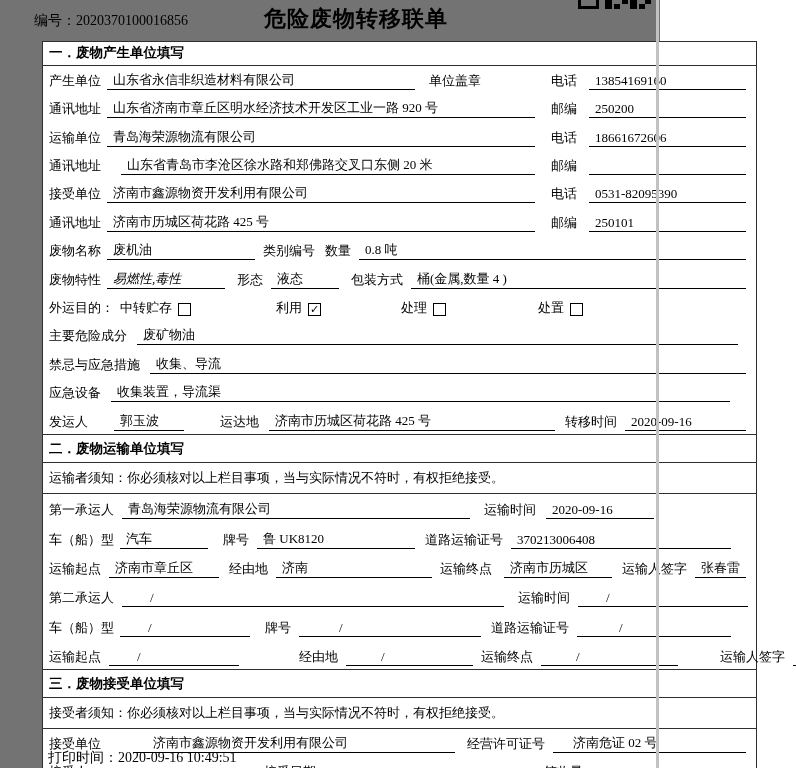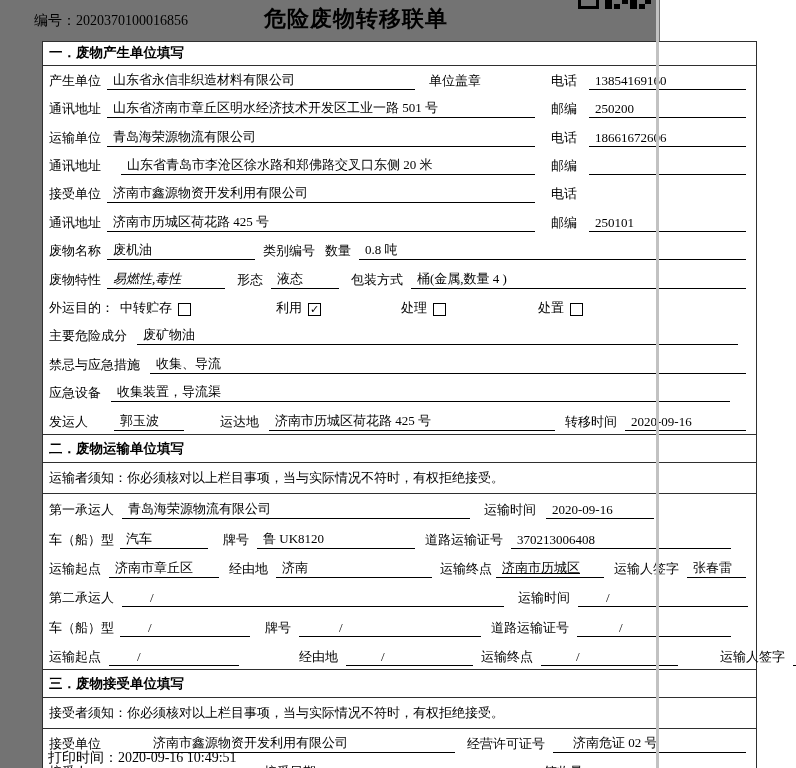--- a/index.html
+++ b/index.html
@@ -79,21 +79,21 @@
         </div>
         <div class="right">
           <span class="lbl">电话</span>
           <span class="u fill">13854169160</span>
         </div>
       </div>
 
       <div class="row">
         <div class="left">
           <span class="lbl">通讯地址</span>
-          <span class="u fill" style="margin-left:6px;">山东省济南市章丘区明水经济技术开发区工业一路 501 号</span>
+          <span class="u fill" style="margin-left:6px;">山东省济南市章丘区明水经济技术开发区工业一路 920 号</span>
         </div>
         <div class="right">
           <span class="lbl">邮编</span>
           <span class="u fill">250200</span>
         </div>
       </div>
 
       <div class="row">
         <div class="left">
           <span class="lbl">运输单位</span>
@@ -116,20 +116,21 @@
         </div>
       </div>
 
       <div class="row">
         <div class="left">
           <span class="lbl">接受单位</span>
           <span class="u fill" style="margin-left:6px;">济南市鑫源物资开发利用有限公司</span>
         </div>
         <div class="right">
           <span class="lbl">电话</span>
+          <span class="u fill">0531-82095390</span>
         </div>
       </div>
 
       <div class="row">
         <div class="left">
           <span class="lbl">通讯地址</span>
           <span class="u fill" style="margin-left:6px;">济南市历城区荷花路 425 号</span>
         </div>
         <div class="right">
           <span class="lbl">邮编</span>
@@ -226,21 +227,21 @@
         <span class="lbl" style="margin-left:10px;">道路运输证号</span>
         <span class="u fill" style="margin-left:8px;margin-right:15px;">370213006408</span>
       </div>
 
       <div class="row">
         <span class="lbl">运输起点</span>
         <span class="u" style="width:102px;margin-left:8px;">济南市章丘区</span>
         <span class="lbl" style="margin-left:10px;">经由地</span>
         <span class="u" style="width:148px;margin-left:8px;">济南</span>
         <span class="lbl" style="margin-left:8px;">运输终点</span>
-        <span class="u" style="width:100px;margin-left:4px;text-decoration:underline;">济南市历城区</span>
+        <span class="u" style="width:100px;margin-left:12px;">济南市历城区</span>
         <span class="lbl" style="margin-left:10px;">运输人签字</span>
         <span class="u fill" style="margin-left:8px;">张春雷</span>
       </div>
 
       <div class="row">
         <span class="lbl">第二承运人</span>
         <span class="u slash" style="width:352px;margin-left:8px;">/</span>
         <span class="lbl" style="margin-left:14px;">运输时间</span>
         <span class="u slash" style="width:140px;margin-left:8px;">/</span>
       </div>

